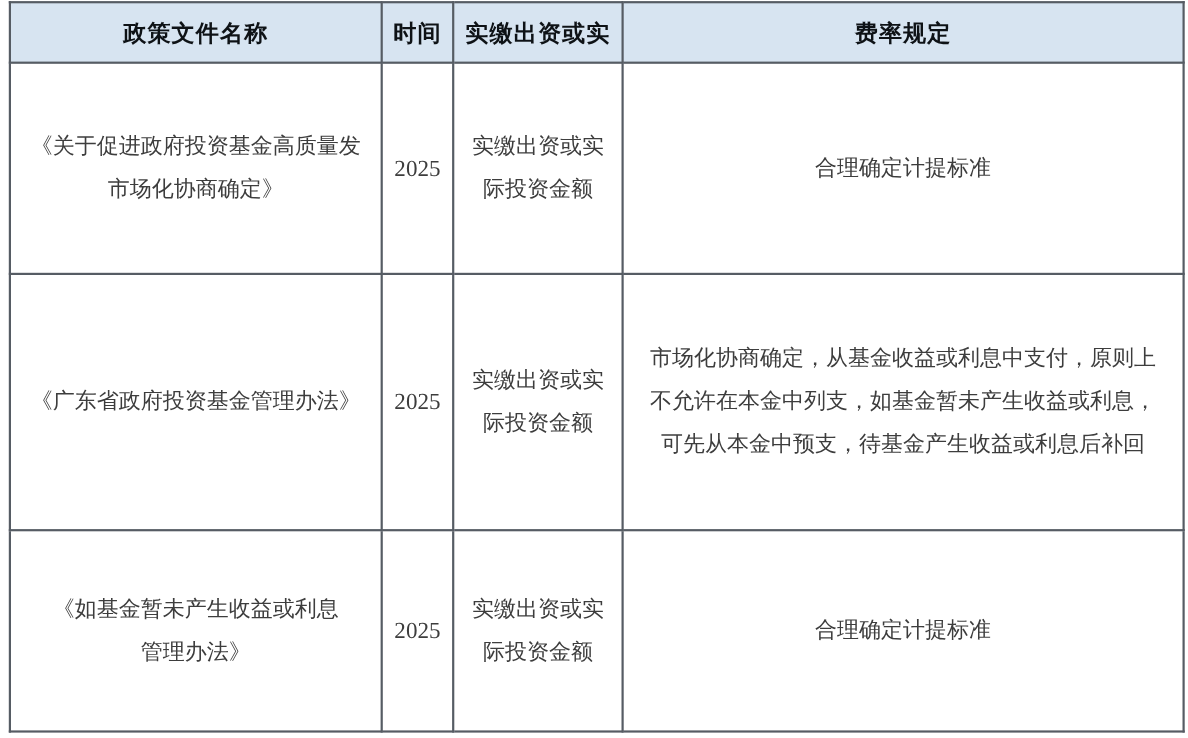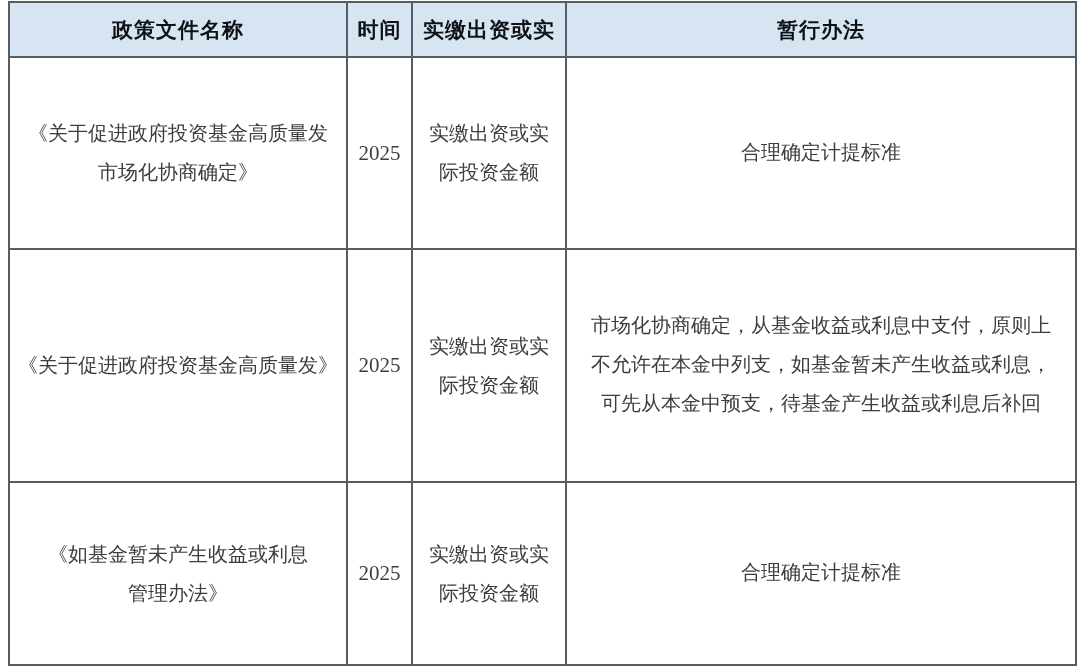--- a/index.html
+++ b/index.html
@@ -49,21 +49,21 @@
     color: #3d3d3d;
     font-size: 20px;
     line-height: 39px;
     font-weight: 400;
   }
   td.year {
     font-family: "Liberation Serif", serif;
     font-size: 21px;
     margin-top: 43px;
   }
-  td.rate { padding: 14px 3px; font-family: Liberation Mono, monospace; }
+  td.rate { padding: 14px 3px; }
   tr.r1 { height: 121px; }
   tr.r2 { height: 145px; }
   tr.r3 { height: 117px; }
   tr.r4 { height: 112px; }
   tr.r5 { height: 115px; }
 </style>
 </head>
 <body>
 
 <div class="page">
@@ -72,34 +72,34 @@
       <col class="c1">
       <col class="c2">
       <col class="c3">
       <col class="c4">
     </colgroup>
     <thead>
       <tr class="header-row">
         <th>政策文件名称</th>
         <th>时间</th>
         <th>实缴出资或实</th>
-        <th>暂行办法</th>
+        <th>费率规定</th>
       </tr>
     </thead>
     <tbody>
       <tr class="r1">
         <td class="name">《关于促进政府投资基金高质量发
 市场化协商确定》</td>
         <td class="year">2025</td>
         <td class="base">实缴出资或实
 际投资金额</td>
         <td class="rate">合理确定计提标准</td>
       </tr>
       <tr class="r2">
-        <td class="name">《关于促进政府投资基金高质量发》</td>
+        <td class="name">《广东省政府投资基金管理办法》</td>
         <td class="year">2025</td>
         <td class="base">实缴出资或实
 际投资金额</td>
         <td class="rate">市场化协商确定，从基金收益或利息中支付，原则上
 不允许在本金中列支，如基金暂未产生收益或利息，
 可先从本金中预支，待基金产生收益或利息后补回</td>
       </tr>
       <tr class="r5">
         <td class="name">《如基金暂未产生收益或利息
 管理办法》</td>

